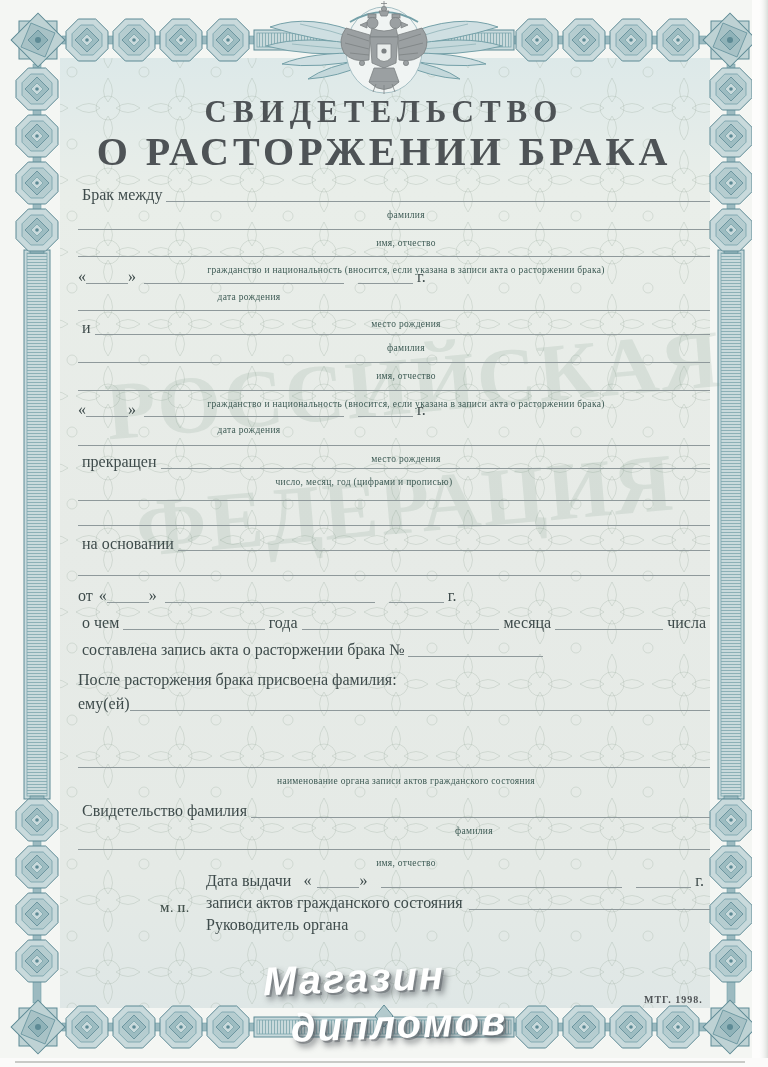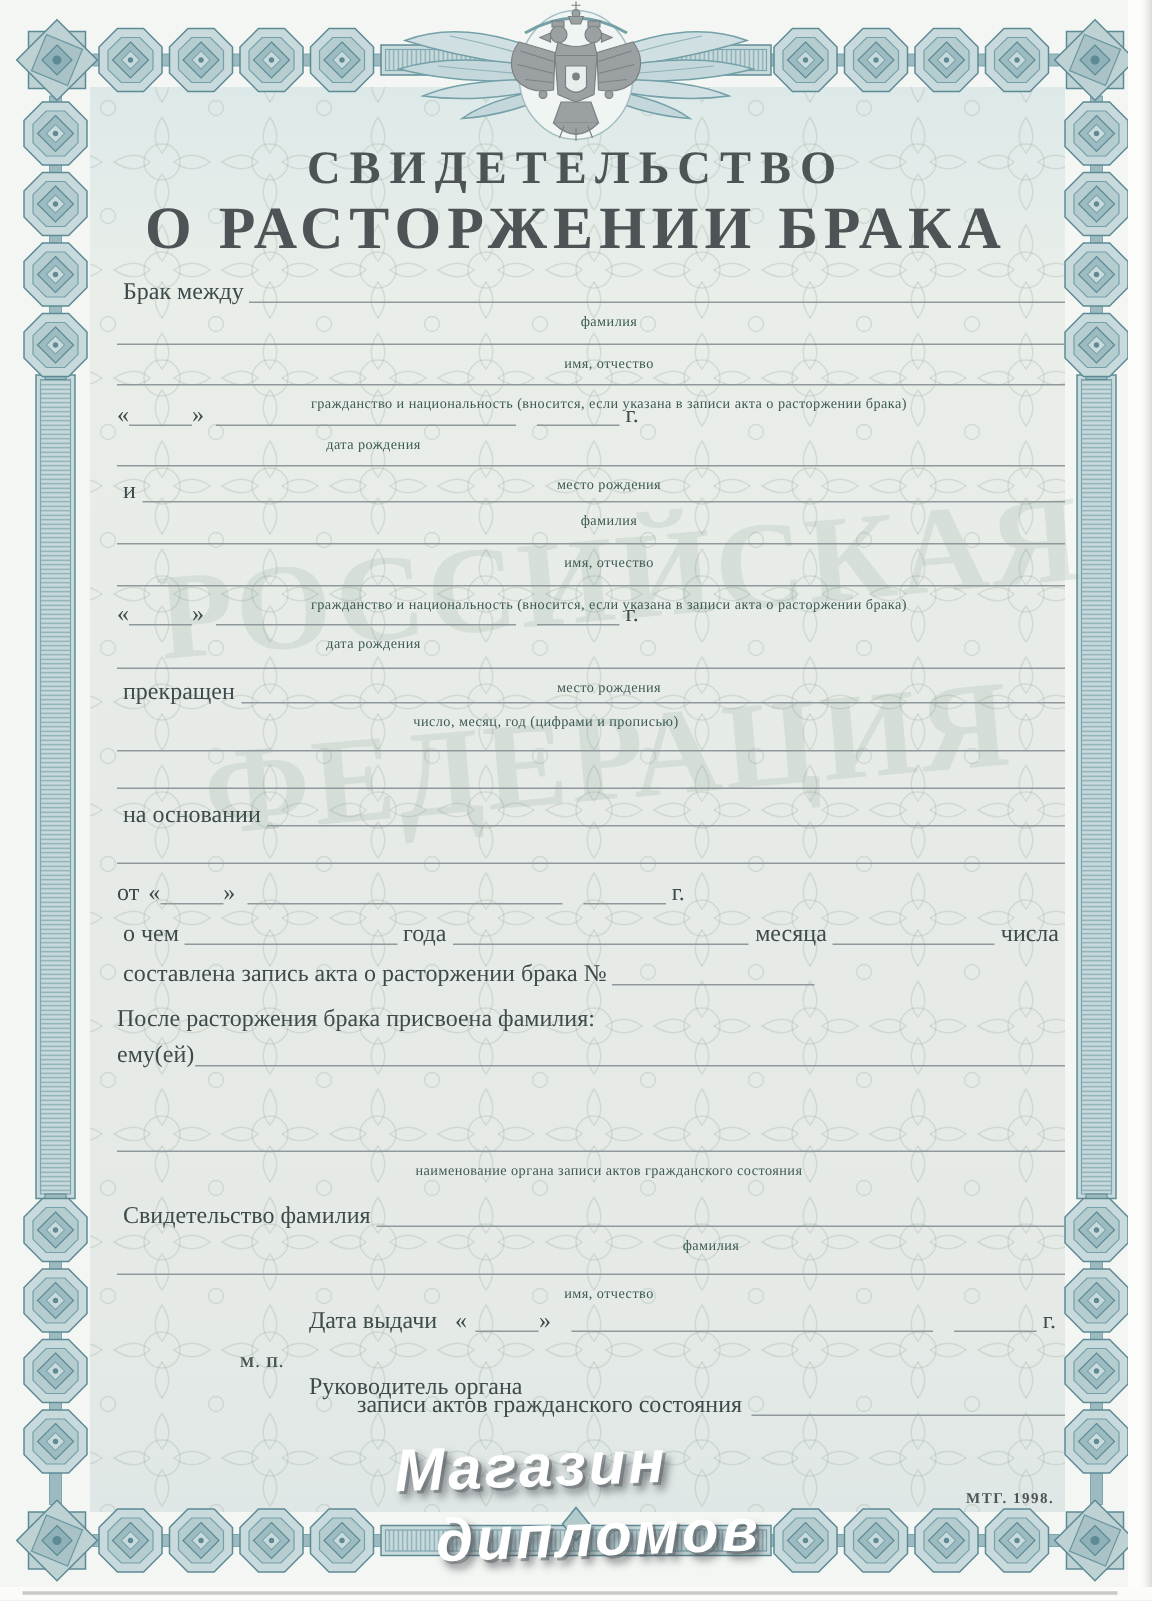--- a/index.html
+++ b/index.html
@@ -24,21 +24,21 @@
         color:rgba(122,152,136,0.17);font-weight:bold;text-align:center;pointer-events:none;}
   #bgwm div{font-size:82px;line-height:1.45;letter-spacing:2px;}
   .wm{position:absolute;left:0;right:0;text-align:center;font-family:"Liberation Sans","DejaVu Sans",sans-serif;
       font-size:40px;font-weight:bold;font-style:italic;color:#ffffff;letter-spacing:2px;
       text-shadow:2px 2px 0 rgba(95,100,105,.55), 4px 5px 6px rgba(60,65,70,.65);transform:rotate(-2deg);}
   #wm1{top:956px;margin-right:60px;}
   #wm2{top:1002px;margin-left:30px;}
   #pm{position:absolute;top:994px;left:644px;font-size:10px;font-weight:bold;color:#4f5356;letter-spacing:1px;}
   #mp{position:absolute;left:160px;top:903px;font-size:10px;font-weight:bold;color:#46544f;letter-spacing:1px;}
   #ruk1{position:absolute;left:206px;top:917px;}
-  .row.ruk{left:206px;top:929px;margin-left:32px;}
+  .row.ruk{left:206px;top:895px;}
   .row.ind .lbl{padding-right:6px;}
 </style>
 </head>
 <body>
 
 <div class="page">
 
   <svg class="deco" width="768" height="1067" viewBox="0 0 768 1067">
     <defs>
       <linearGradient id="tint" x1="0" y1="0" x2="0" y2="1">

